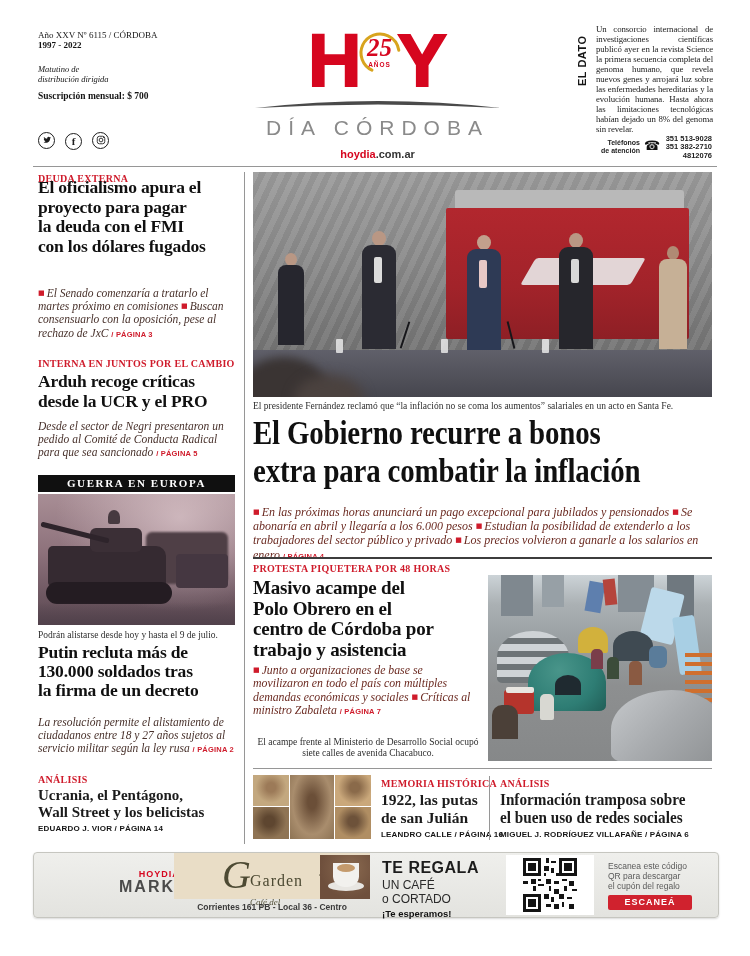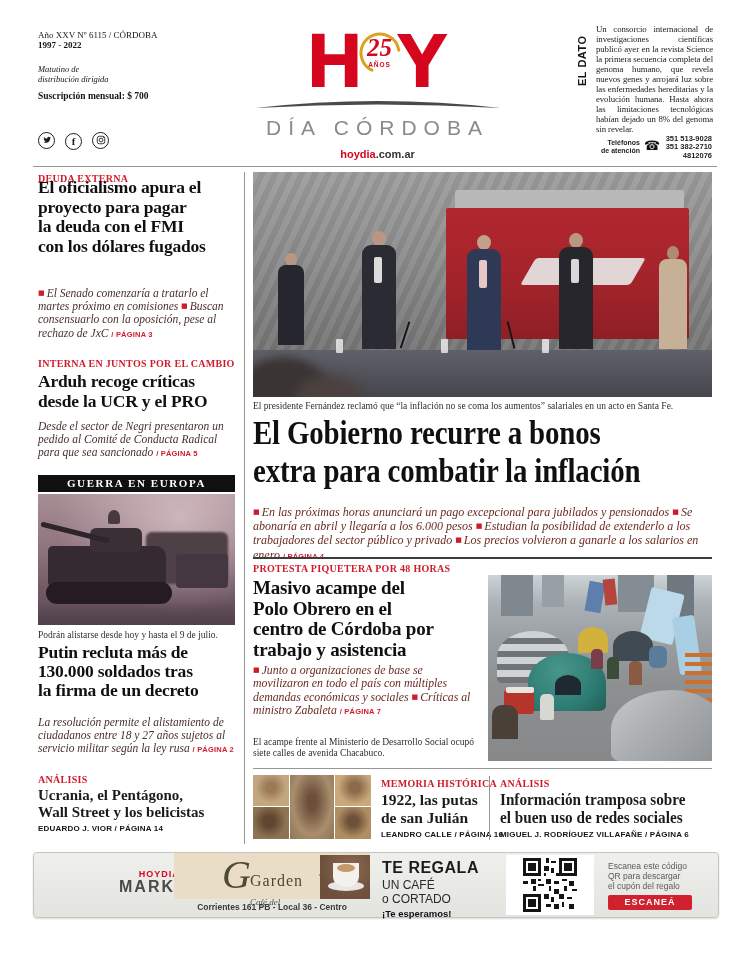--- a/index.html
+++ b/index.html
@@ -189,21 +189,21 @@
   <div class="abs dek dek-maroon" style="left:253px;top:505px;width:459px;font-size:12px;line-height:14.2px;"><span class="sq">■</span>En las próximas horas anunciará un pago excepcional para jubilados y pensionados <span class="sq">■</span>Se abonaría en abril y llegaría a los 6.000 pesos <span class="sq">■</span>Estudian la posibilidad de extenderlo a los trabajadores del sector público y privado <span class="sq">■</span>Los precios volvieron a ganarle a los salarios en enero <span class="pref">/ PÁGINA 4</span></div>
 
   <div class="abs" style="left:253px;top:557px;width:459px;height:2px;background:#3c3c3c;"></div>
 
   <div class="abs kicker" style="left:253px;top:563px;">PROTESTA PIQUETERA POR 48 HORAS</div>
   <div class="abs hl pre" style="left:253px;top:578px;width:232px;font-size:19px;line-height:20.5px;">Masivo acampe del
 Polo Obrero en el
 centro de Córdoba por
 trabajo y asistencia</div>
   <div class="abs dek dek-maroon" style="left:253px;top:664px;width:228px;font-size:11.8px;line-height:13.4px;"><span class="sq">■</span>Junto a organizaciones de base se movilizaron en todo el país con múltiples demandas económicas y sociales <span class="sq">■</span>Críticas al ministro Zabaleta <span class="pref">/ PÁGINA 7</span></div>
-  <div class="abs caption" style="left:253px;top:737px;width:230px;text-align:left;">El acampe frente al Ministerio de Desarrollo Social ocupó siete calles de avenida Chacabuco.</div>
+  <div class="abs caption" style="left:253px;top:737px;width:230px;text-align:center;">El acampe frente al Ministerio de Desarrollo Social ocupó siete calles de avenida Chacabuco.</div>
 
   <div class="photo" style="left:488px;top:575px;width:224px;height:186px;">
     <div class="abs" style="left:0;top:0;right:0;bottom:0;background:linear-gradient(180deg,#ccd3d7 0%,#aab0b3 16%,#9aa0a3 34%,#8d8f90 60%,#868889 100%);"></div>
     <div class="abs" style="left:6%;top:0;width:14%;height:22%;background:#7f888f;"></div>
     <div class="abs" style="left:24%;top:0;width:10%;height:17%;background:#97a0a6;"></div>
     <div class="abs" style="left:58%;top:0;width:16%;height:20%;background:#848d94;"></div>
     <div class="abs" style="left:80%;top:0;width:12%;height:24%;background:#6f787f;"></div>
 
     <div class="abs" style="left:70%;top:8%;width:34px;height:52px;background:#bcd9ea;transform:rotate(14deg);border-radius:3px;"></div>
     <div class="abs" style="left:84%;top:22%;width:22px;height:58px;background:#a8cfe4;transform:rotate(-8deg);border-radius:3px;"></div>

